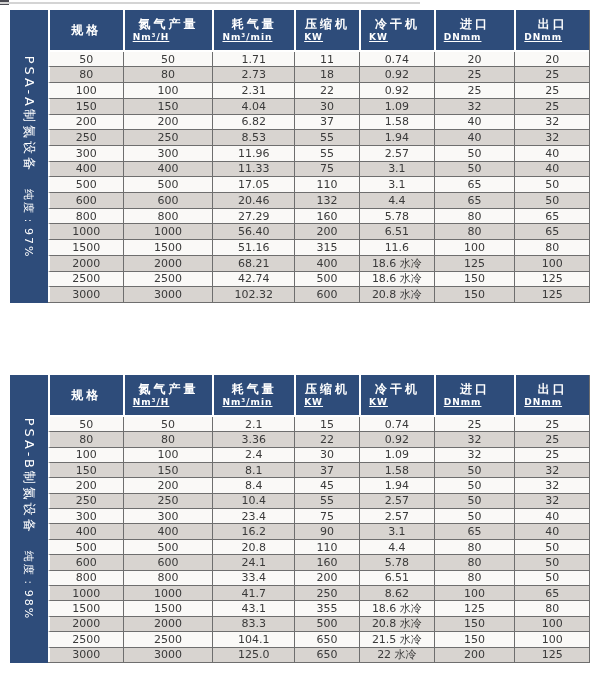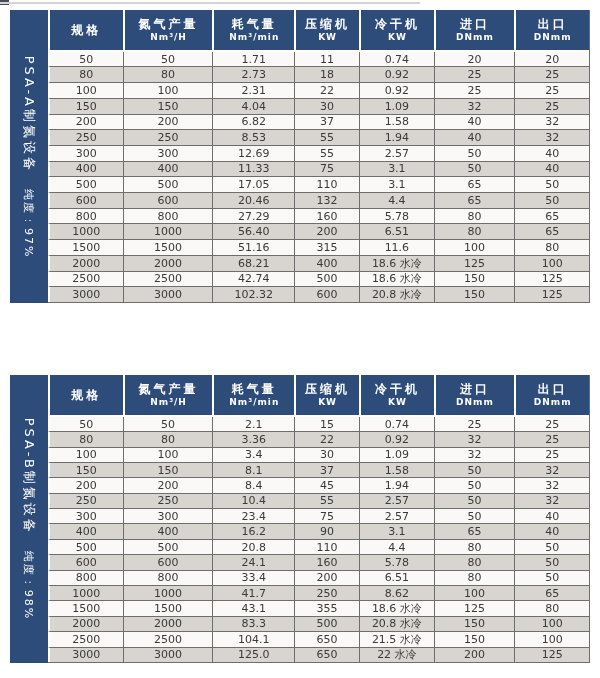--- a/index.html
+++ b/index.html
@@ -68,21 +68,21 @@
   .tbl th{
     background:var(--navy);
     color:var(--header-text);
     border-left:2px solid #ffffff;
     border-bottom:2px solid #ffffff;
     vertical-align:middle;
     padding:8px;
     font-weight:bold;
   }
   .h-main{font-size:12px;letter-spacing:3px;line-height:13px;text-align:center;}
-  .h-sub{font-size:9px;letter-spacing:1px;line-height:10px;text-align:center;margin-top:1px;}
+  .h-sub{font-size:9px;letter-spacing:1px;line-height:10px;text-align:left;margin-top:1px;text-decoration:underline;}
   .tbl td{
     text-align:center;vertical-align:middle;
     font-size:11px;color:var(--cell-text);
     border-left:1px solid var(--grid);
     border-top:1px solid var(--grid);
     padding:0 2px;
     line-height:1;
   }
   .tbl td:first-child{border-left:2px solid #ffffff;}
   .tbl tbody tr:first-child td{border-top:none;}
@@ -196,21 +196,21 @@
             <td>250</td>
             <td>8.53</td>
             <td>55</td>
             <td>1.94</td>
             <td>40</td>
             <td>32</td>
           </tr>
           <tr>
             <td>300</td>
             <td>300</td>
-            <td>12.69</td>
+            <td>11.96</td>
             <td>55</td>
             <td>2.57</td>
             <td>50</td>
             <td>40</td>
           </tr>
           <tr>
             <td>400</td>
             <td>400</td>
             <td>11.33</td>
             <td>75</td>
@@ -357,21 +357,21 @@
             <td>80</td>
             <td>3.36</td>
             <td>22</td>
             <td>0.92</td>
             <td>32</td>
             <td>25</td>
           </tr>
           <tr>
             <td>100</td>
             <td>100</td>
-            <td>3.4</td>
+            <td>2.4</td>
             <td>30</td>
             <td>1.09</td>
             <td>32</td>
             <td>25</td>
           </tr>
           <tr>
             <td>150</td>
             <td>150</td>
             <td>8.1</td>
             <td>37</td>

